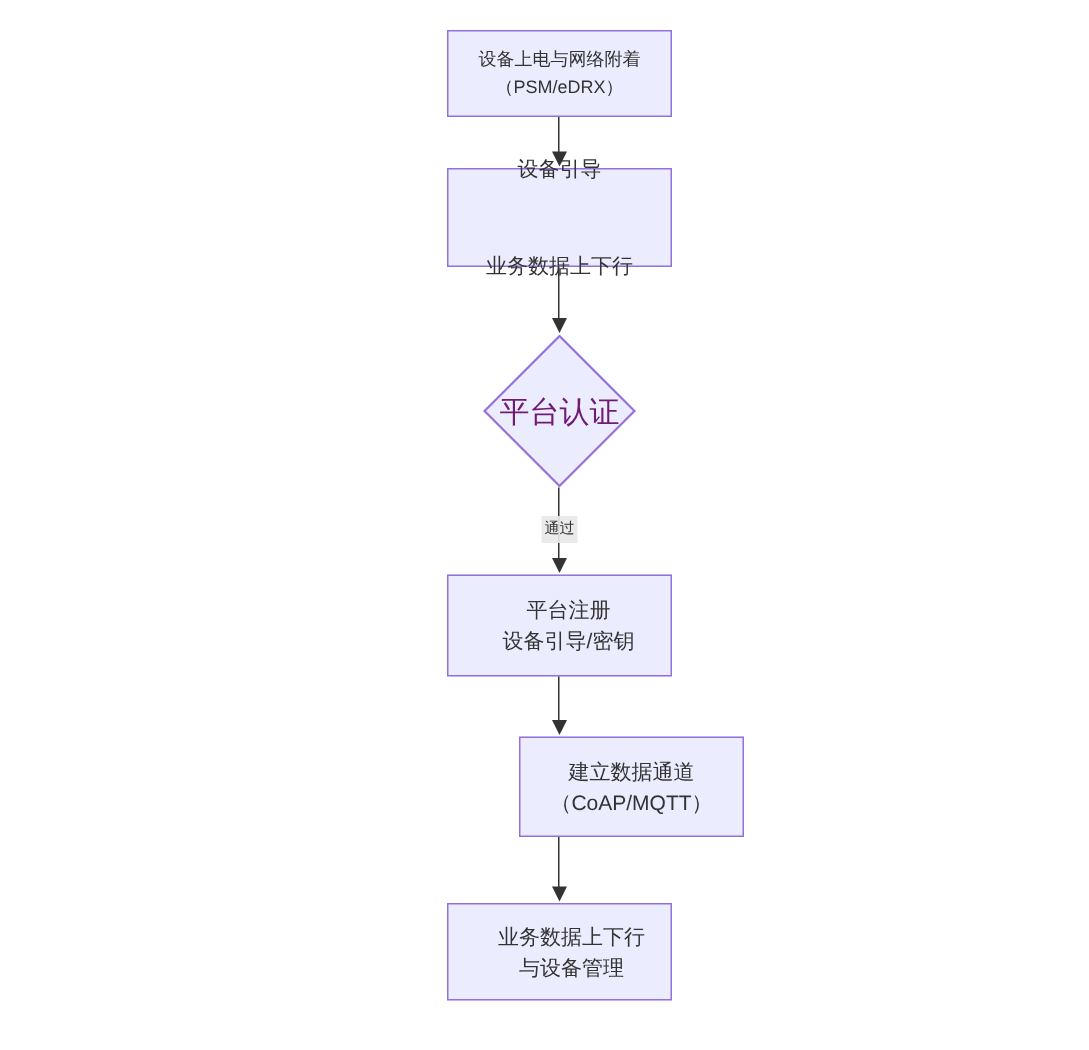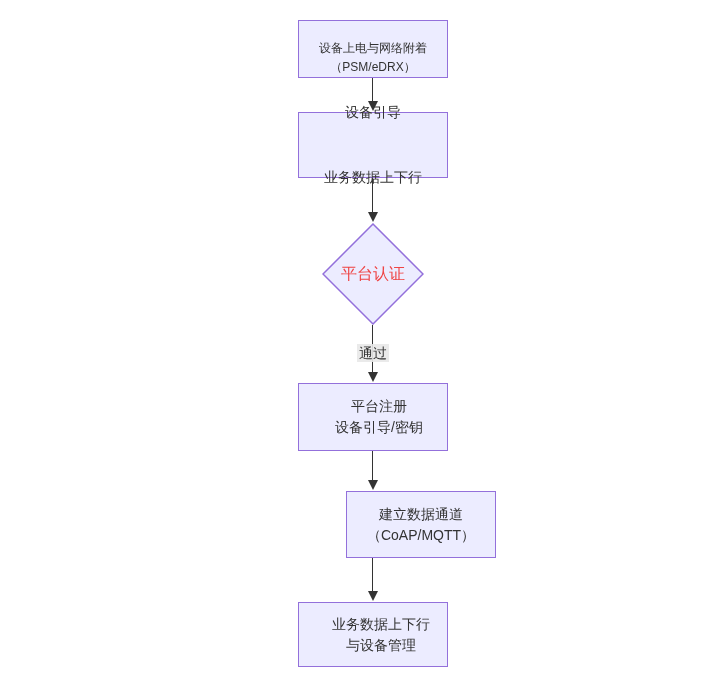--- a/index.html
+++ b/index.html
@@ -18,33 +18,33 @@
     left:298px;width:150px;
     box-sizing:border-box;
     background:#ECECFF;
     border:1.5px solid #9370DB;
     color:#333333;
     display:flex;flex-direction:column;
     align-items:center;justify-content:center;
     text-align:center;
     font-size:14px;line-height:21px;
   }
-  .n1{top:20px;height:58px;font-size:12px;line-height:19px;justify-content:flex-end;}
+  .n1{top:20px;height:58px;font-size:12px;line-height:19px;}
   .n2{top:112px;height:66px;gap:44px;}
   .n4{top:383px;height:68px;padding-left:12px;}
   .n5{top:491px;height:67px;margin-left:48px;}
   .n6{top:602px;height:65px;padding-left:16px;}
 
   
   .diamond-wrap{position:absolute;left:322px;top:223px;width:102px;height:102px;}
   .diamond-wrap svg{display:block;}
   .diamond-label{
     position:absolute;left:0;top:0;width:102px;height:102px;
     display:flex;align-items:center;justify-content:center;
-    color:#ef4444;font-size:16px;
+    color:#701a75;font-size:20px;
   }
 
   
   .edge-line{
     position:absolute;left:372px;width:1px;background:#333333;
   }
   .a1{top:78px;height:24px;}
   .a2{top:178px;height:35px;}
   .a3{top:325px;height:48px;}
   .a4{top:451px;height:30px;}
@@ -62,21 +62,21 @@
   .h4{top:480px;}
   .h5{top:591px;}
 
   
   .edge-label{
     position:absolute;
     left:373px;top:344px;
     transform:translateX(-50%);
     background:rgba(232,232,232,0.9);
     color:#333333;
-    font-size:14px;line-height:18px;
+    font-size:10px;line-height:18px;
     padding:0 2px;
     white-space:nowrap;
   }
 </style>
 </head>
 <body>
 
 <div id="canvas">
 
   <div class="node n1">

